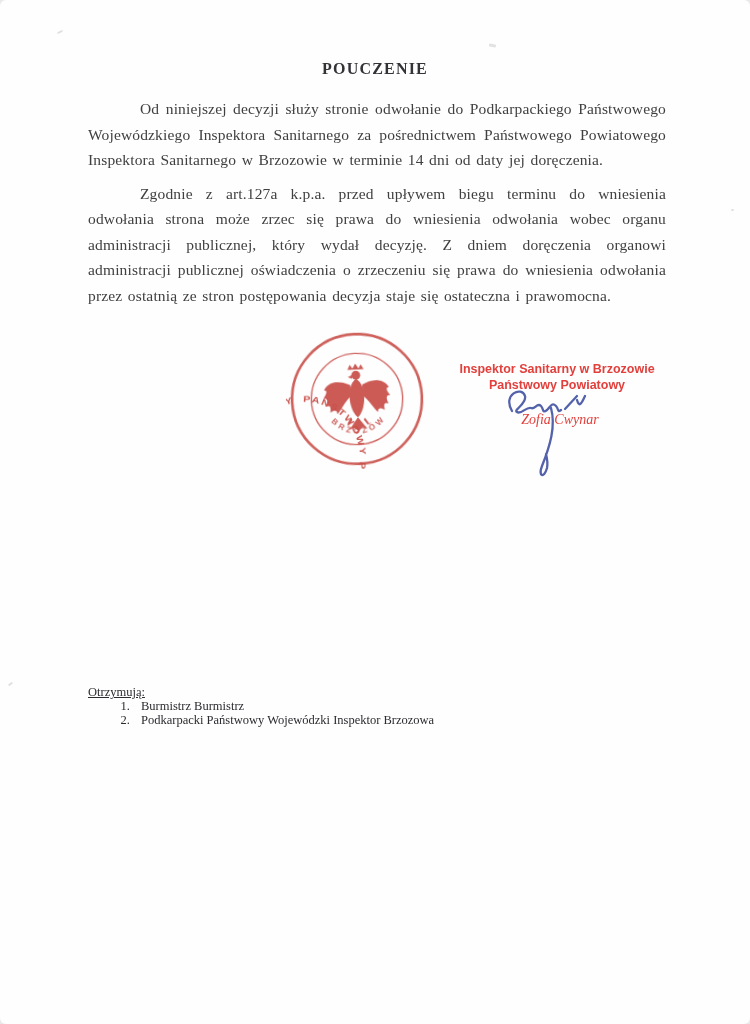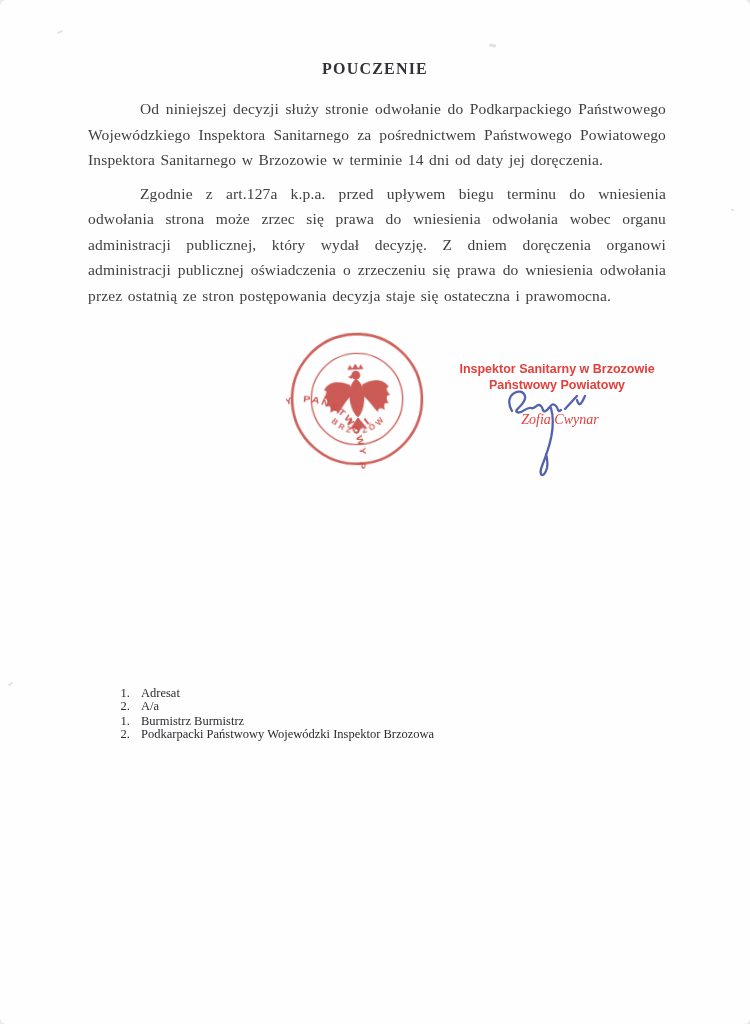--- a/index.html
+++ b/index.html
@@ -94,24 +94,21 @@
       <g fill="none" stroke-width="2.3" stroke-linecap="round" stroke-linejoin="round" opacity=".88" stroke="#3c4da0">
         <path d="M20,27 C10,10 30,2 33,12 C35,20 21,26 25,28 C29,31 35,22 39,24 C43,26 45,18 49,22 C52,25 50,30 55,26 C59,22 60,18 64,22 C67,25 65,29 69,26"></path>
         <path d="M73,25 L85,12"></path>
         <path d="M85,16 C87,23 89,21 93,12"></path>
         <path d="M59,24 C64,42 58,62 50,82 C46,92 52,95 55,84 C56,79 55,74 54,70"></path>
       </g>
     </svg>
   </div>
 
   <div class="distribution">
-    <ol>
-      <li>Adresat</li>
-      <li>A/a</li>
-    </ol>
+    <p class="dist-heading">Otrzymują:</p>
     <ol>
       <li>Burmistrz Burmistrz</li>
       <li>Podkarpacki Państwowy Wojewódzki Inspektor Brzozowa</li>
     </ol>
   </div>
 
   <div class="speck s1"></div>
   <div class="speck s2"></div>
   <div class="speck s3"></div>
   <div class="speck s4"></div>

